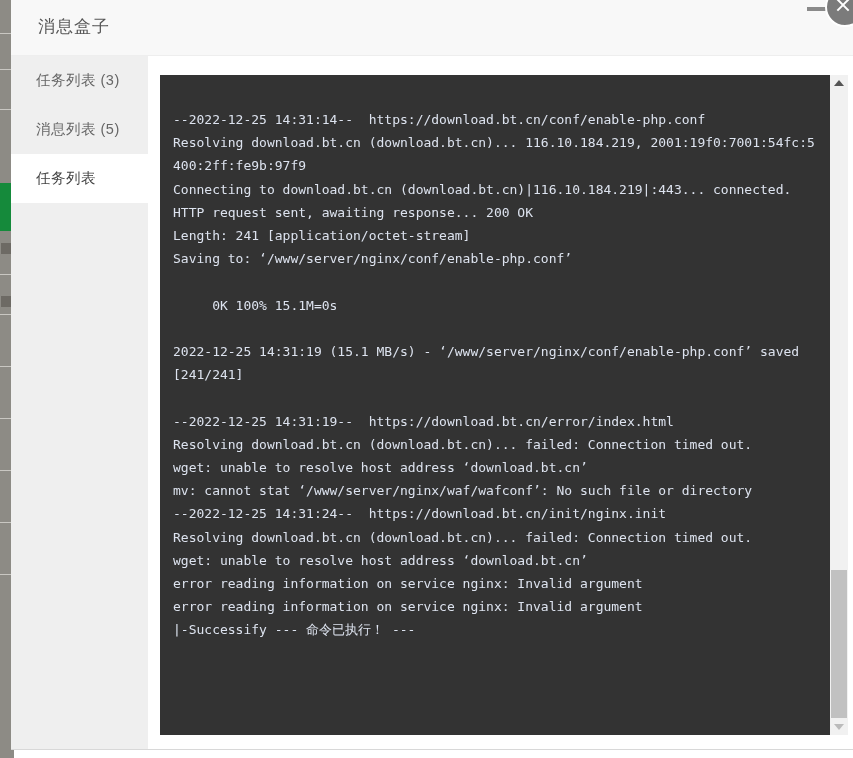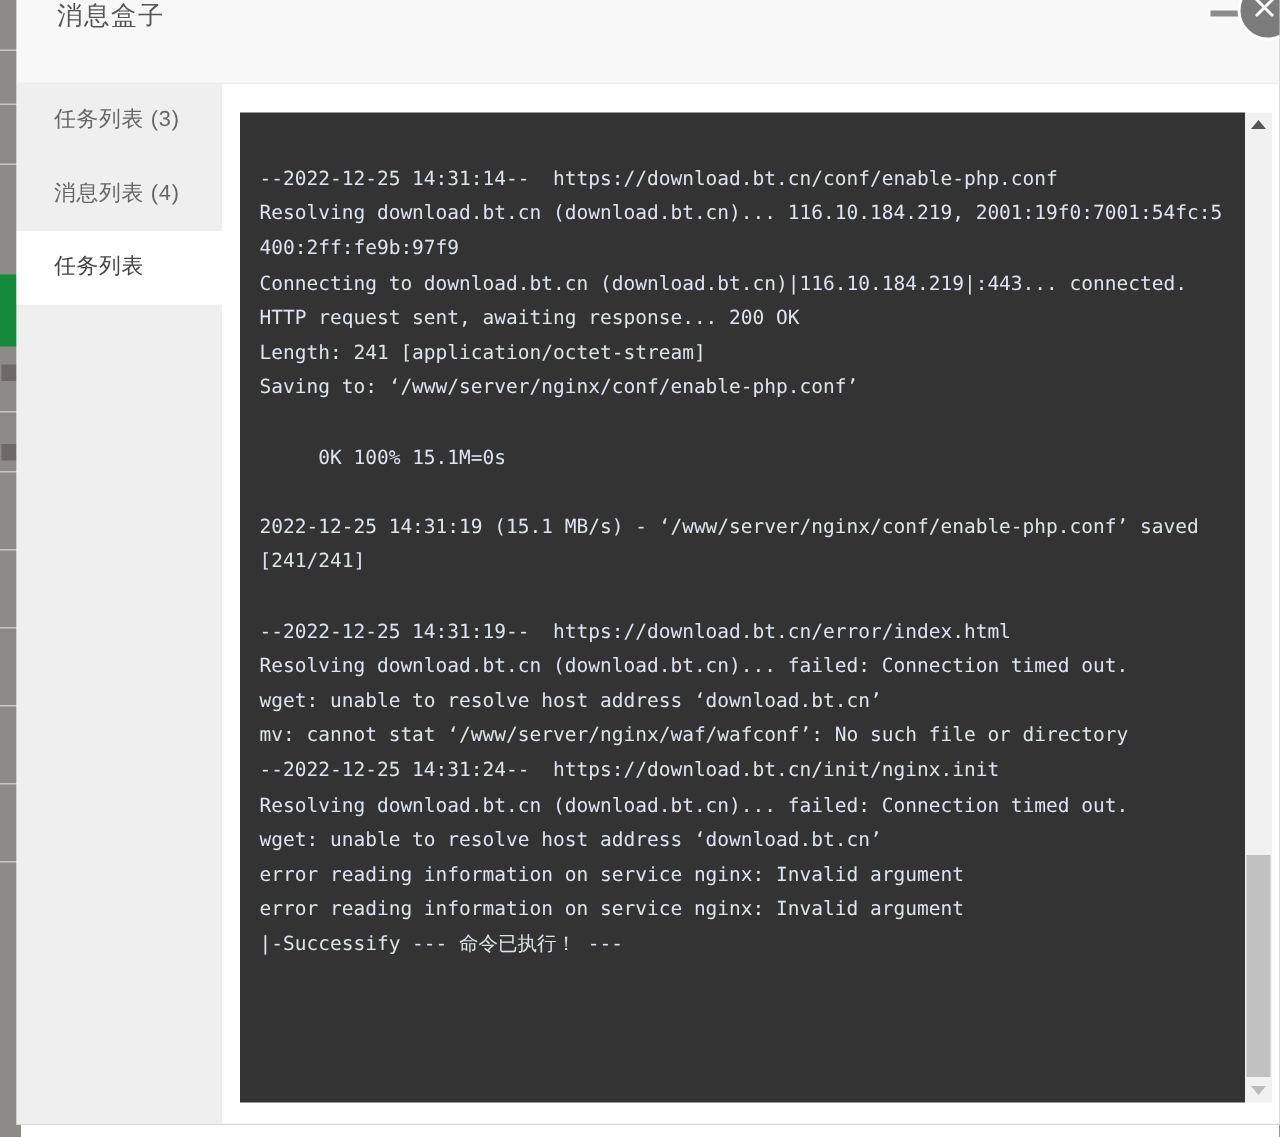--- a/index.html
+++ b/index.html
@@ -63,21 +63,21 @@
     left: 0; top: 0;
     width: 842px;
     height: 56px;
     background: #f8f8f8;
     border-bottom: 1px solid #eeeeee;
     box-sizing: border-box;
   }
   #dialog-title {
     position: absolute;
     left: 27px;
-    top: 0;
+    top: 16px;
     font-size: 17px;
     color: #555555;
     letter-spacing: 1px;
     line-height: 22px;
     white-space: nowrap;
   }
 
   
   #close-button {
     position: absolute;
@@ -250,21 +250,21 @@
   <div id="close-button">
     <div class="x-bar b1"></div>
     <div class="x-bar b2"></div>
   </div>
 
   <div id="dialog-nav">
     <div class="nav-item">
       <span>任务列表 (3)</span>
     </div>
     <div class="nav-item">
-      <span>消息列表 (4)</span>
+      <span>消息列表 (5)</span>
     </div>
     <div class="nav-item active">
       <span>任务列表</span>
     </div>
   </div>
 
   <div id="log-panel">
     <div id="log-console">
       <pre id="log-text">--2022-12-25 14:31:14--  https://download.bt.cn/conf/enable-php.conf
 Resolving download.bt.cn (download.bt.cn)... 116.10.184.219, 2001:19f0:7001:54fc:5400:2ff:fe9b:97f9

